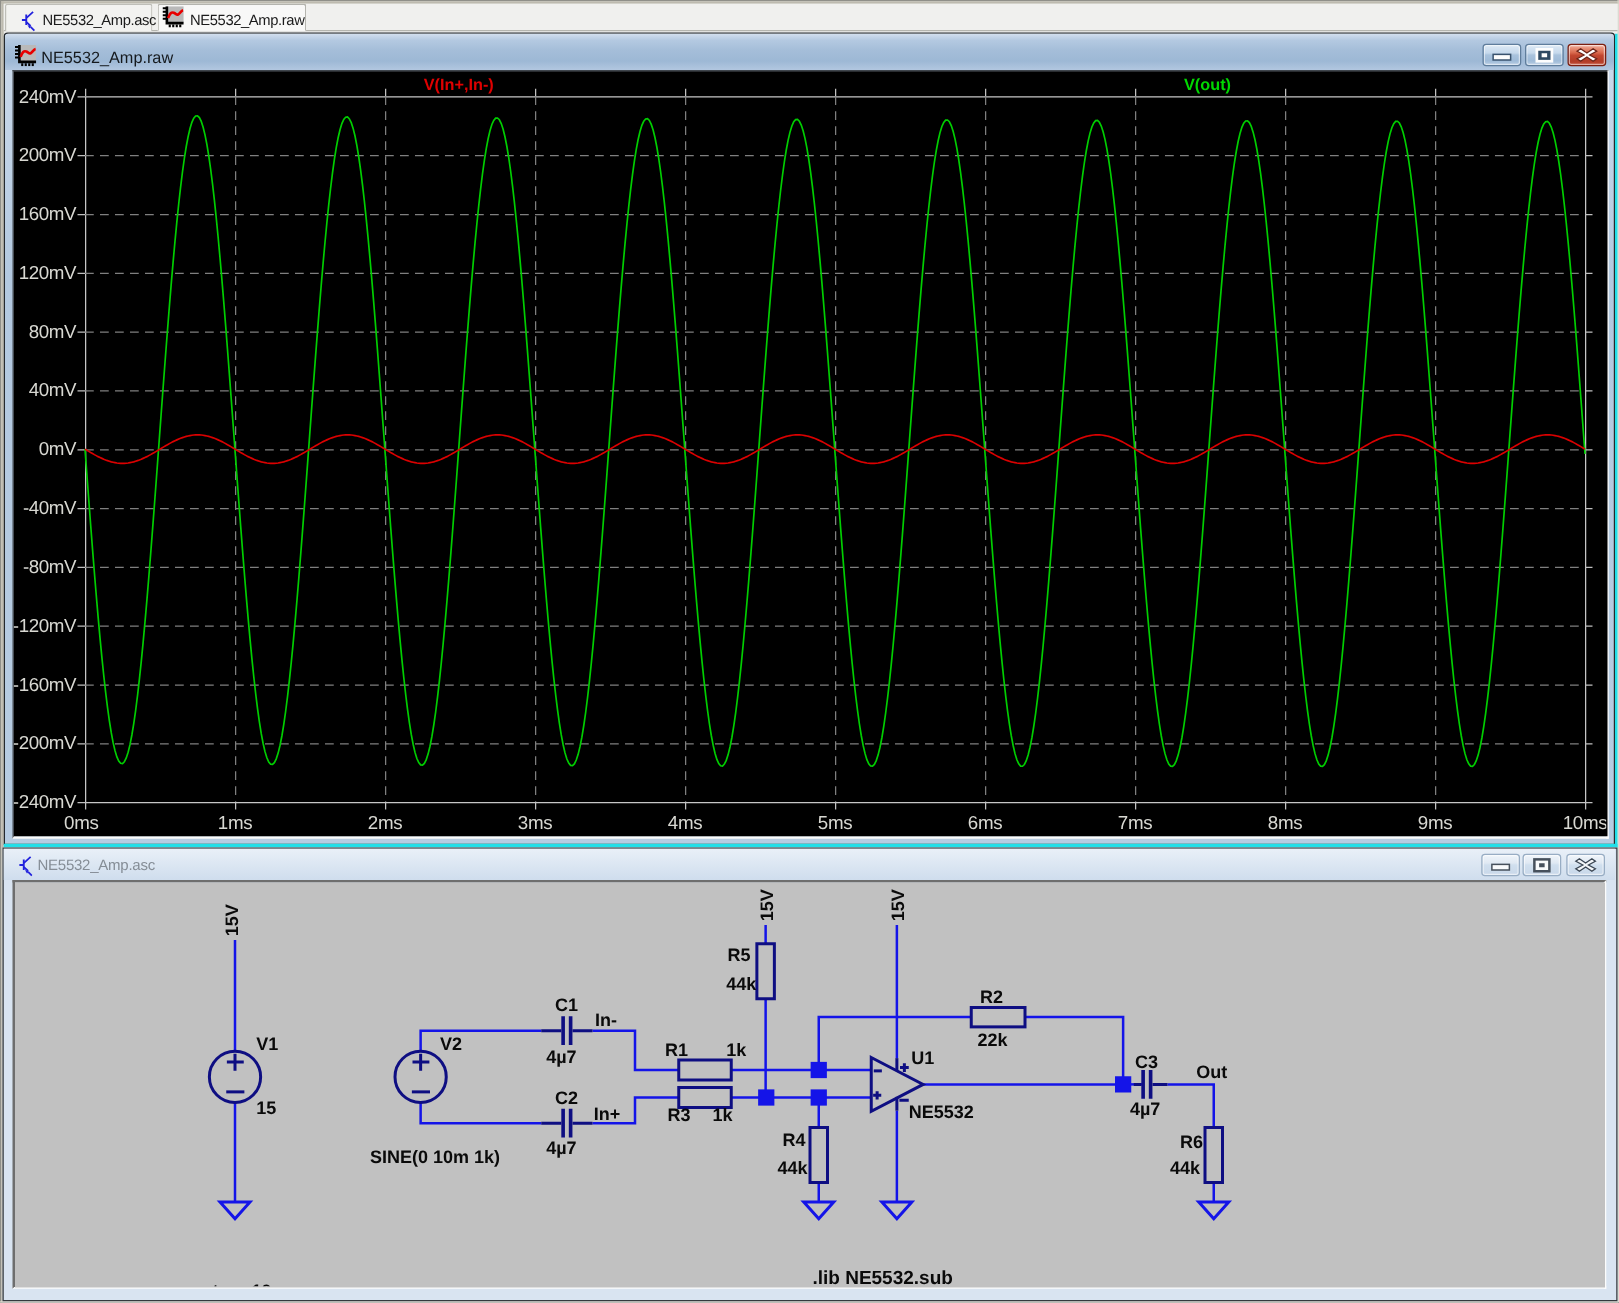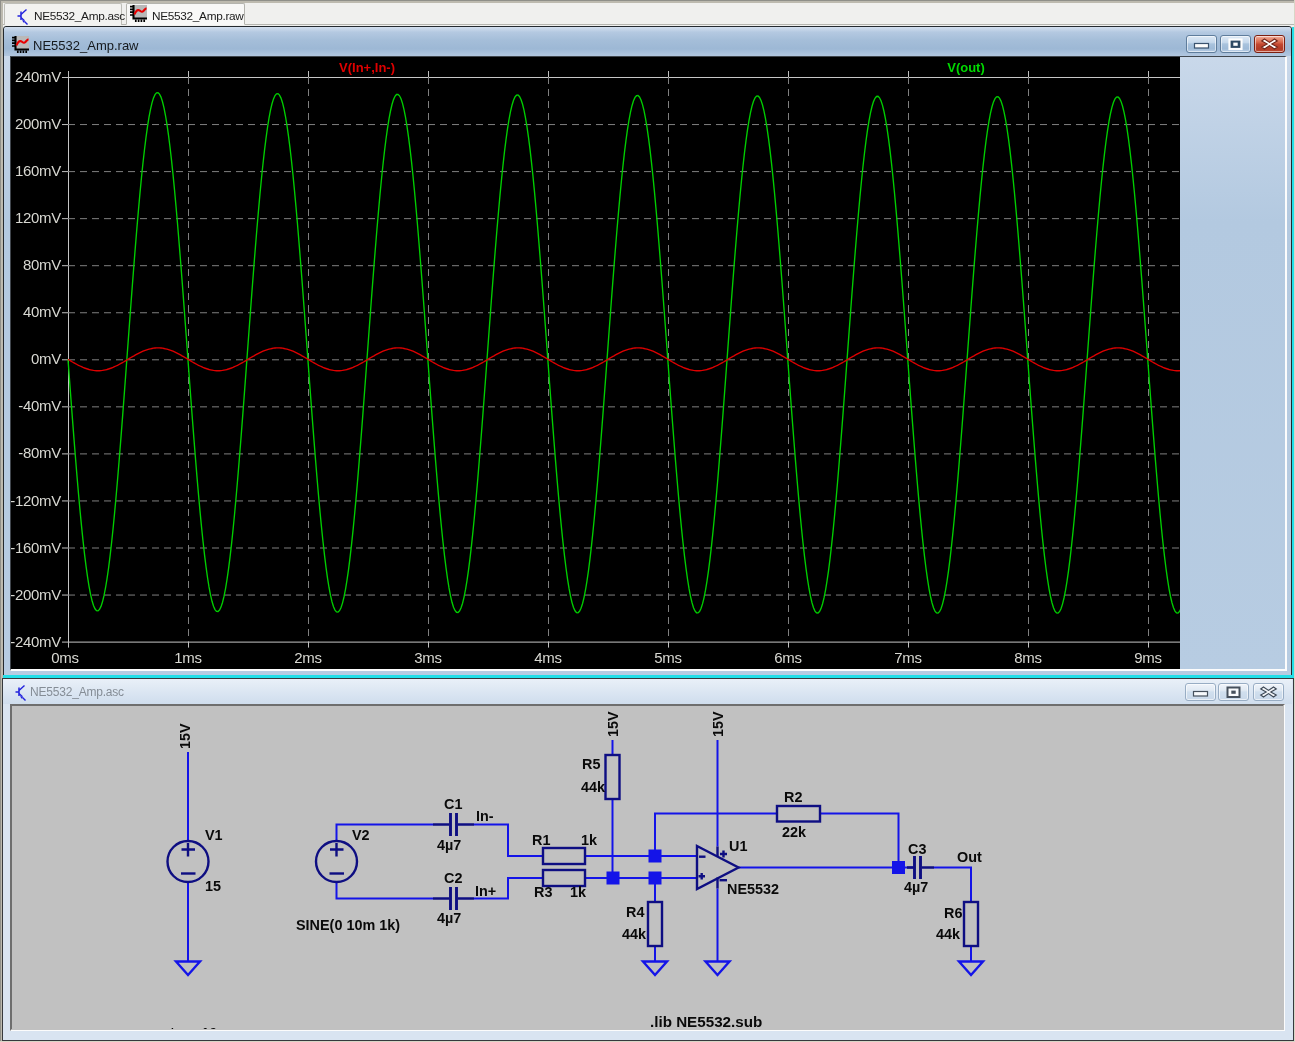--- a/index.html
+++ b/index.html
@@ -57,21 +57,21 @@
         </div>
         <div style="position:absolute;left:1249.5px;top:8px;width:31px;height:18px;background:linear-gradient(#f2b5a5 0%,#e79078 16%,#d96a4e 38%,#c24730 52%,#b23c27 80%,#c14c36 100%);border:1px solid #7c1f10;border-radius:3px;box-shadow:inset 0 0 0 1px rgba(255,255,255,.55)">
           <svg width="29" height="16" viewBox="0 0 29 16" style="position:absolute;left:0;top:0">
             <path d="M9.5,3 L14.5,6.4 L19.5,3 L22.3,5 L16.8,8 L22.3,11 L19.5,13 L14.5,9.6 L9.5,13 L6.7,11 L12.2,8 L6.7,5 Z" fill="#ffffff" stroke="#6e261a" stroke-width="1.1"></path>
           </svg>
         </div>
   </div>
 
   <div class="abs" style="left:6px;top:29px;width:1277px;height:615px;border-top:1px solid #40464d;border-left:1px solid #40464d;border-right:2px solid #fcfcfc;border-bottom:2px solid #fcfcfc"></div>
 
-  <div class="abs" style="left:7px;top:30px;width:1169px;height:612px;background:#000;overflow:hidden">
+  <div class="abs" style="left:7px;top:30px;width:1275px;height:612px;background:#000;overflow:hidden">
     <svg width="1275" height="612" viewBox="0 0 1275 612" style="position:absolute;left:-1px;top:-1px">
 <style>
 .g{stroke:#7f7f7f;stroke-width:1;stroke-dasharray:7 5;fill:none}
 .t{stroke:#c0c0c0;stroke-width:1}
 .yl{font:15px "Liberation Sans",sans-serif;fill:#d8d8d2;text-anchor:end;letter-spacing:-0.3px}
 .xl{font:15px "Liberation Sans",sans-serif;fill:#d8d8d2;letter-spacing:-0.3px}
 .cl{font:bold 13px "Liberation Sans",sans-serif}
 </style>
 <rect x="58.5" y="21.5" width="1200.0" height="564.6" fill="none" stroke="#c6c6c6" stroke-width="1"></rect>
 <line x1="178.5" y1="21.0" x2="178.5" y2="585.6" class="g"></line>

